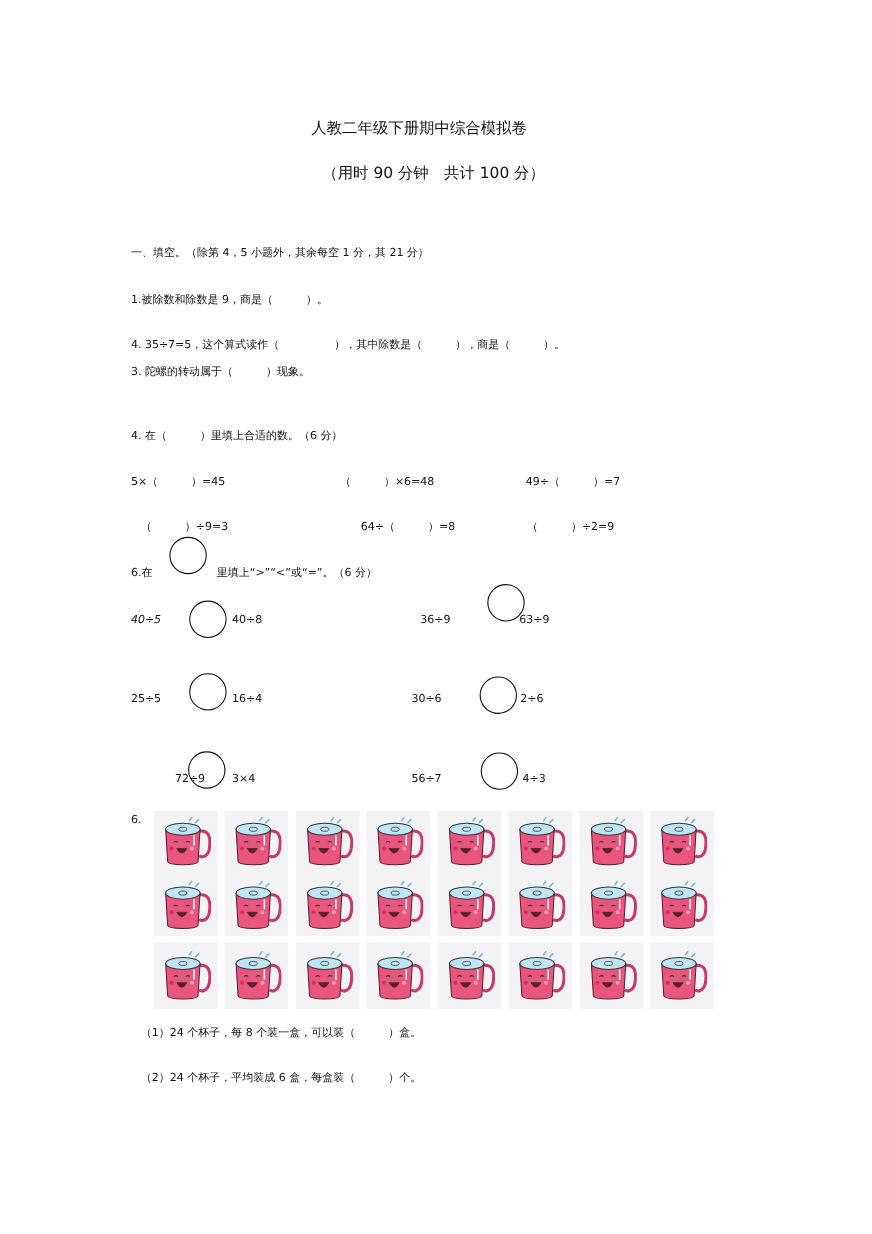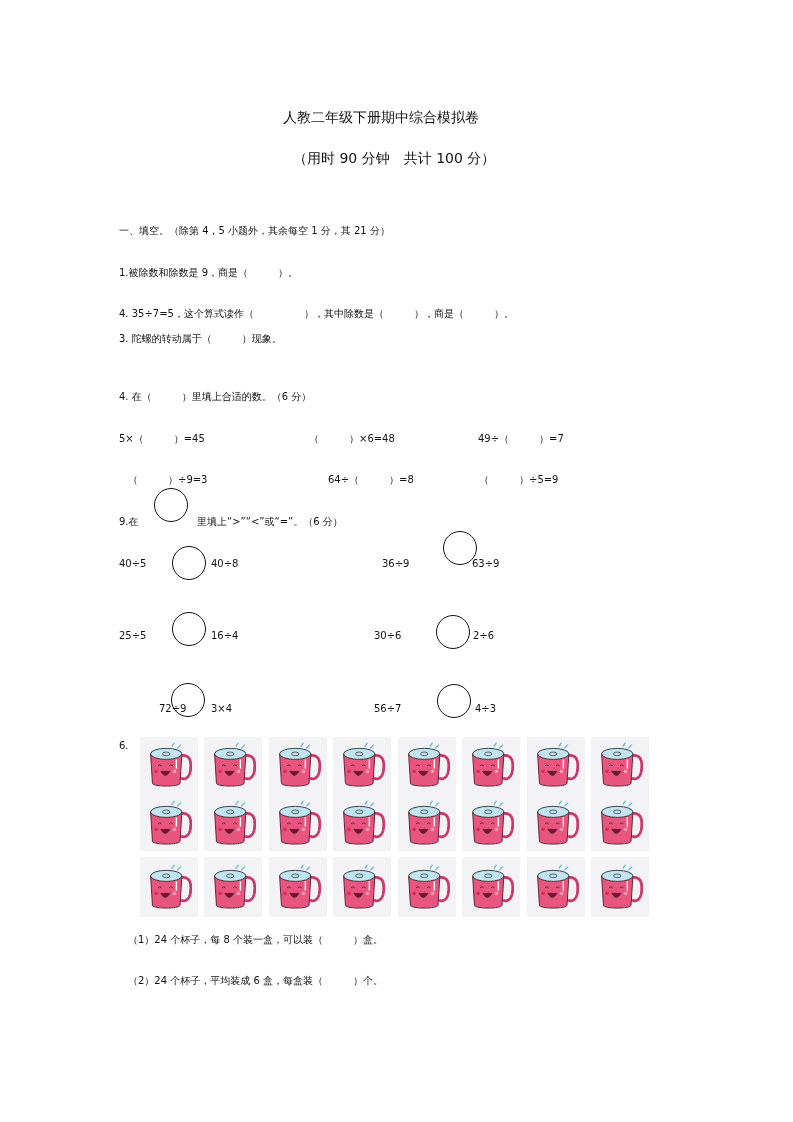--- a/index.html
+++ b/index.html
@@ -24,27 +24,27 @@
 <div class="abs" style="left:119px; top:265px;">1.被除数和除数是 9，商是（　　　）。</div>
 <div class="abs" style="left:119px; top:306px;">4. 35÷7=5，这个算式读作（　　　　　），其中除数是（　　　），商是（　　　）。</div>
 <div class="abs" style="left:119px; top:331px;">3. 陀螺的转动属于（　　　）现象。</div>
 
 <div class="abs" style="left:119px; top:389px;">4. 在（　　　）里填上合适的数。（6 分）</div>
 <div class="abs" style="left:119px; top:431px;">5×（　　　）=45</div>
 <div class="abs" style="left:309px; top:431px;">（　　　）×6=48</div>
 <div class="abs" style="left:478px; top:431px;">49÷（　　　）=7</div>
 <div class="abs" style="left:128px; top:472px;">（　　　）÷9=3</div>
 <div class="abs" style="left:328px; top:472px;">64÷（　　　）=8</div>
-<div class="abs" style="left:479px; top:472px;">（　　　）÷5=9</div>
+<div class="abs" style="left:479px; top:472px;">（　　　）÷2=9</div>
 
-<div class="abs" style="left:119px; top:514px;">9.在</div>
+<div class="abs" style="left:119px; top:514px;">6.在</div>
 <div class="circle" style="left:154px; top:488px;"></div>
 <div class="abs" style="left:197px; top:514px;">里填上“&gt;”“&lt;”或“=”。（6 分）</div>
 
-<div class="abs" style="left:119px; top:556px;">40÷5</div>
+<div class="abs" style="left:119px; top:556px;font-style:italic;">40÷5</div>
 <div class="circle" style="left:172px; top:546px;"></div>
 <div class="abs" style="left:211px; top:556px;">40÷8</div>
 
 <div class="abs" style="left:382px; top:556px;">36÷9</div>
 <div class="circle" style="left:443px; top:531px;"></div>
 <div class="abs" style="left:472px; top:556px;">63÷9</div>
 
 <div class="abs" style="left:119px; top:628px;">25÷5</div>
 <div class="circle" style="left:172px; top:612px;"></div>
 <div class="abs" style="left:211px; top:628px;">16÷4</div>

